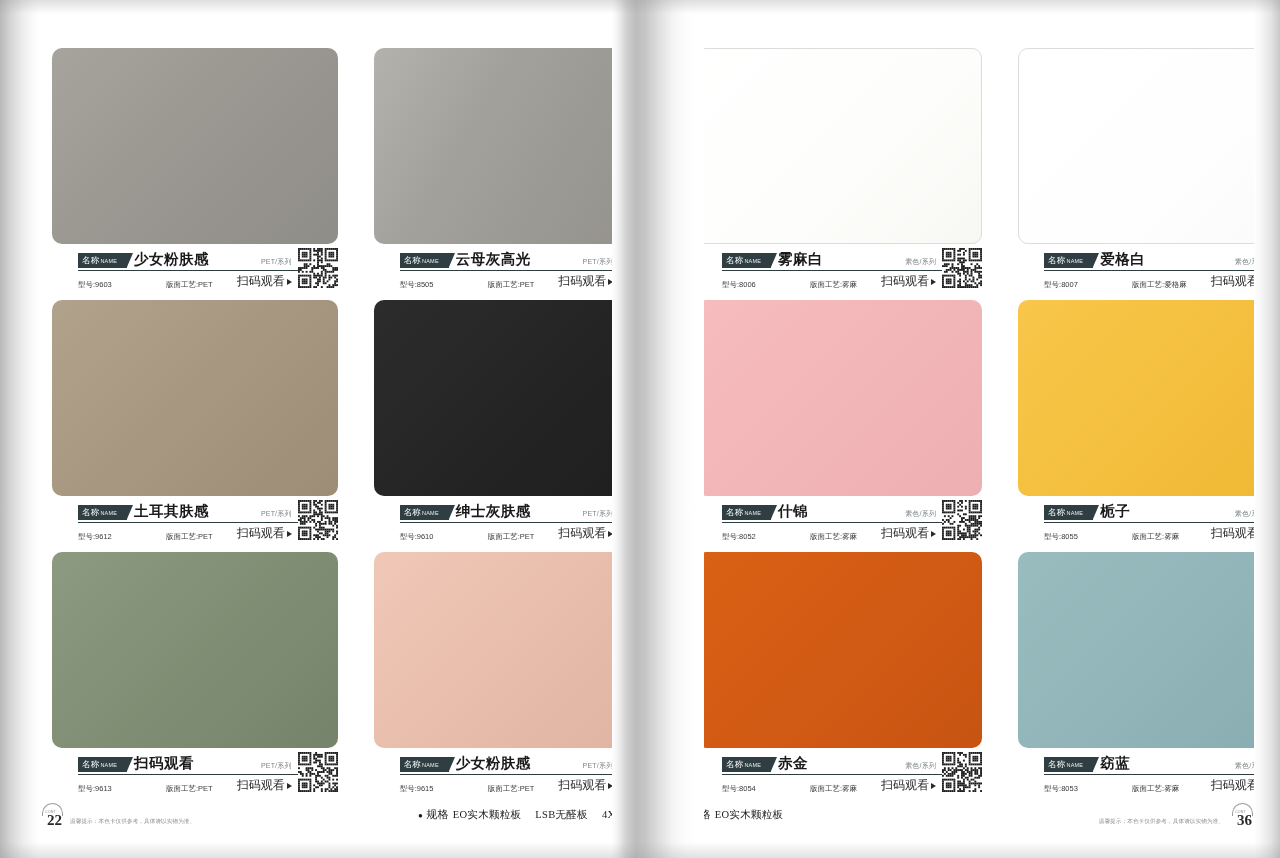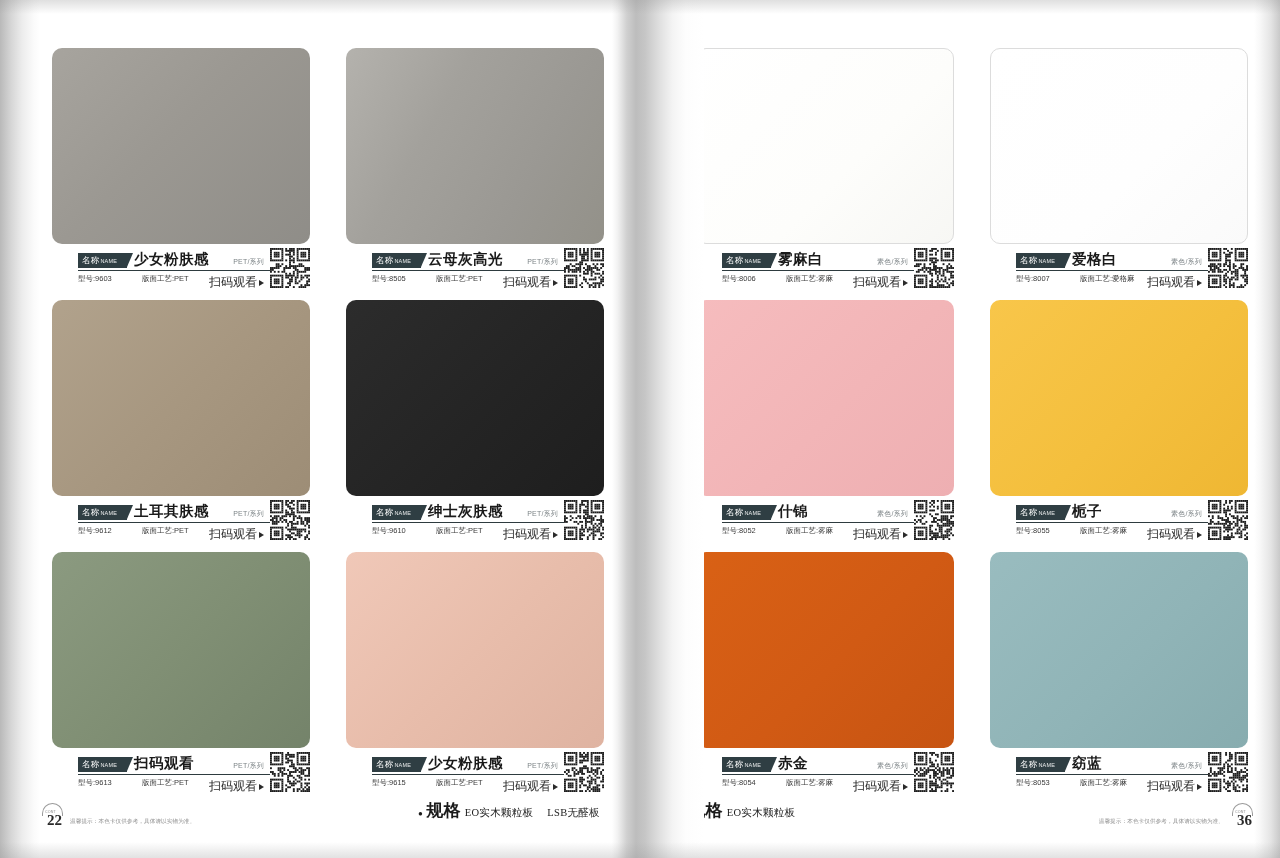--- a/index.html
+++ b/index.html
@@ -91,24 +91,25 @@
   .label-row1 {
     display: flex;
     align-items: flex-end;
     height: 21px;
     border-bottom: 1px solid #2e3b3f;
     padding-bottom: 2px;
     padding-right: 44px;
   }
   .label-row2 {
     display: flex;
-    align-items: flex-start;
+    align-items: flex-end;
     height: 19px;
     padding-top: 3px;
     padding-right: 44px;
+    gap: 24px;
   }
 
   .name-tag {
     position: relative;
     display: inline-block;
     background: #2f3e43;
     color: #ffffff;
     font-size: 8px;
     line-height: 12px;
     padding: 1px 10px 1px 4px;
@@ -188,21 +189,21 @@
   .footer-spec {
     position: absolute;
     bottom: 36px;
     font-family: "Liberation Serif", "DejaVu Serif", serif;
     font-size: 10.5px;
     color: #1b1b1b;
     white-space: nowrap;
     letter-spacing: .3px;
   }
   .footer-spec .bullet { font-size: 8px; vertical-align: middle; margin-right: 3px; }
-  .footer-spec .gw { font-weight: bold; font-size: 17px; margin-right: 4px; }
+  .footer-spec .gw { font-weight: normal; font-size: 11px; margin-right: 4px; }
   .footer-spec .sp { margin-right: 14px; }
 
   .page-left .footer-spec  { left: 400px; }
   .page-right .footer-spec { left: 12px; }
 
   .page-num-wrap {
     position: absolute;
     bottom: 30px;
     display: flex;
     align-items: flex-end;

